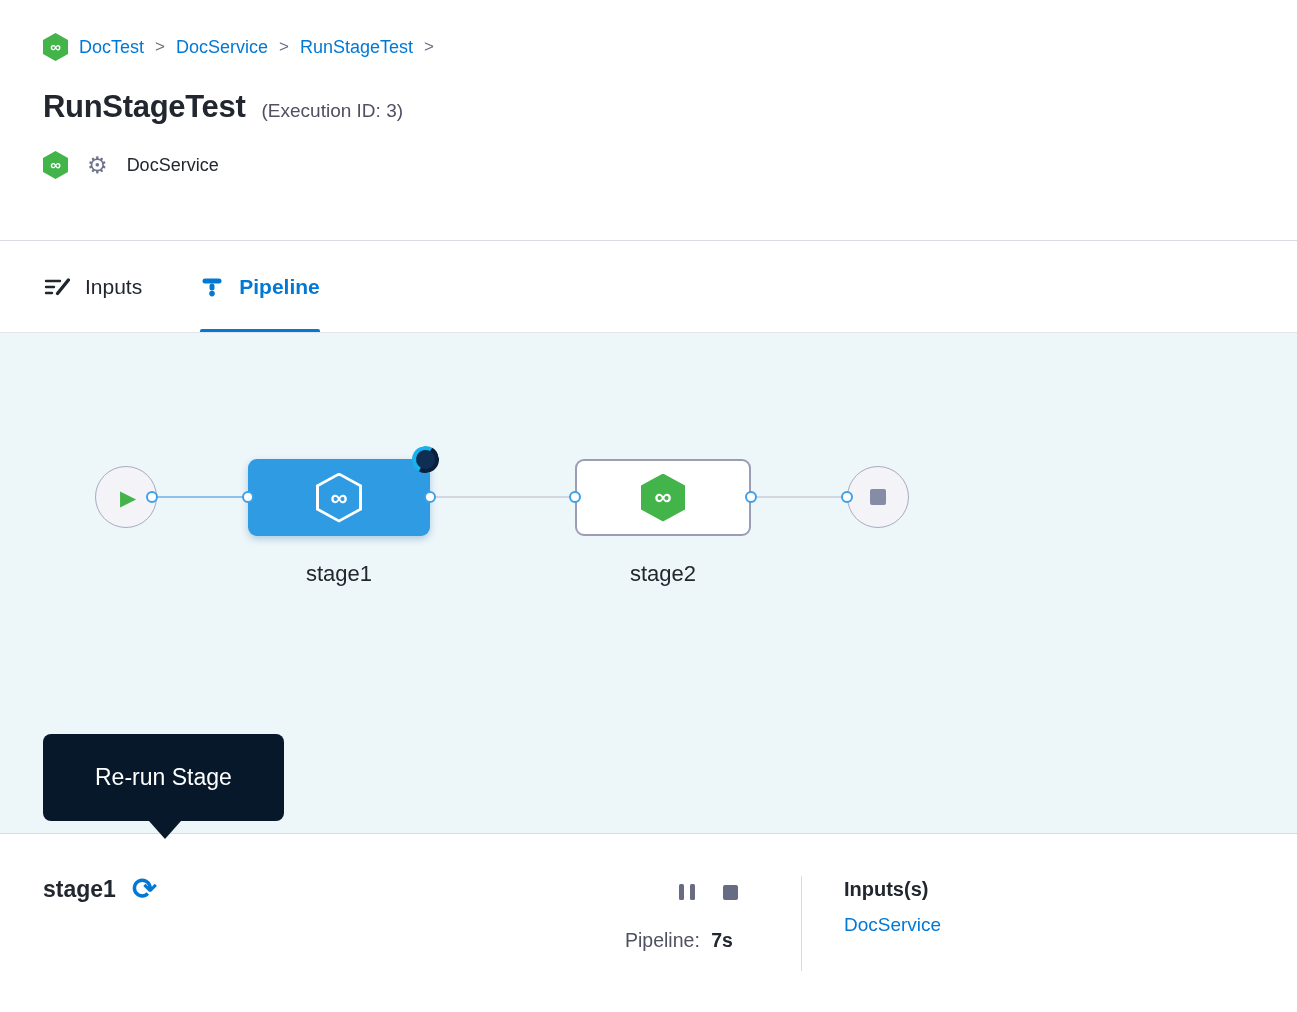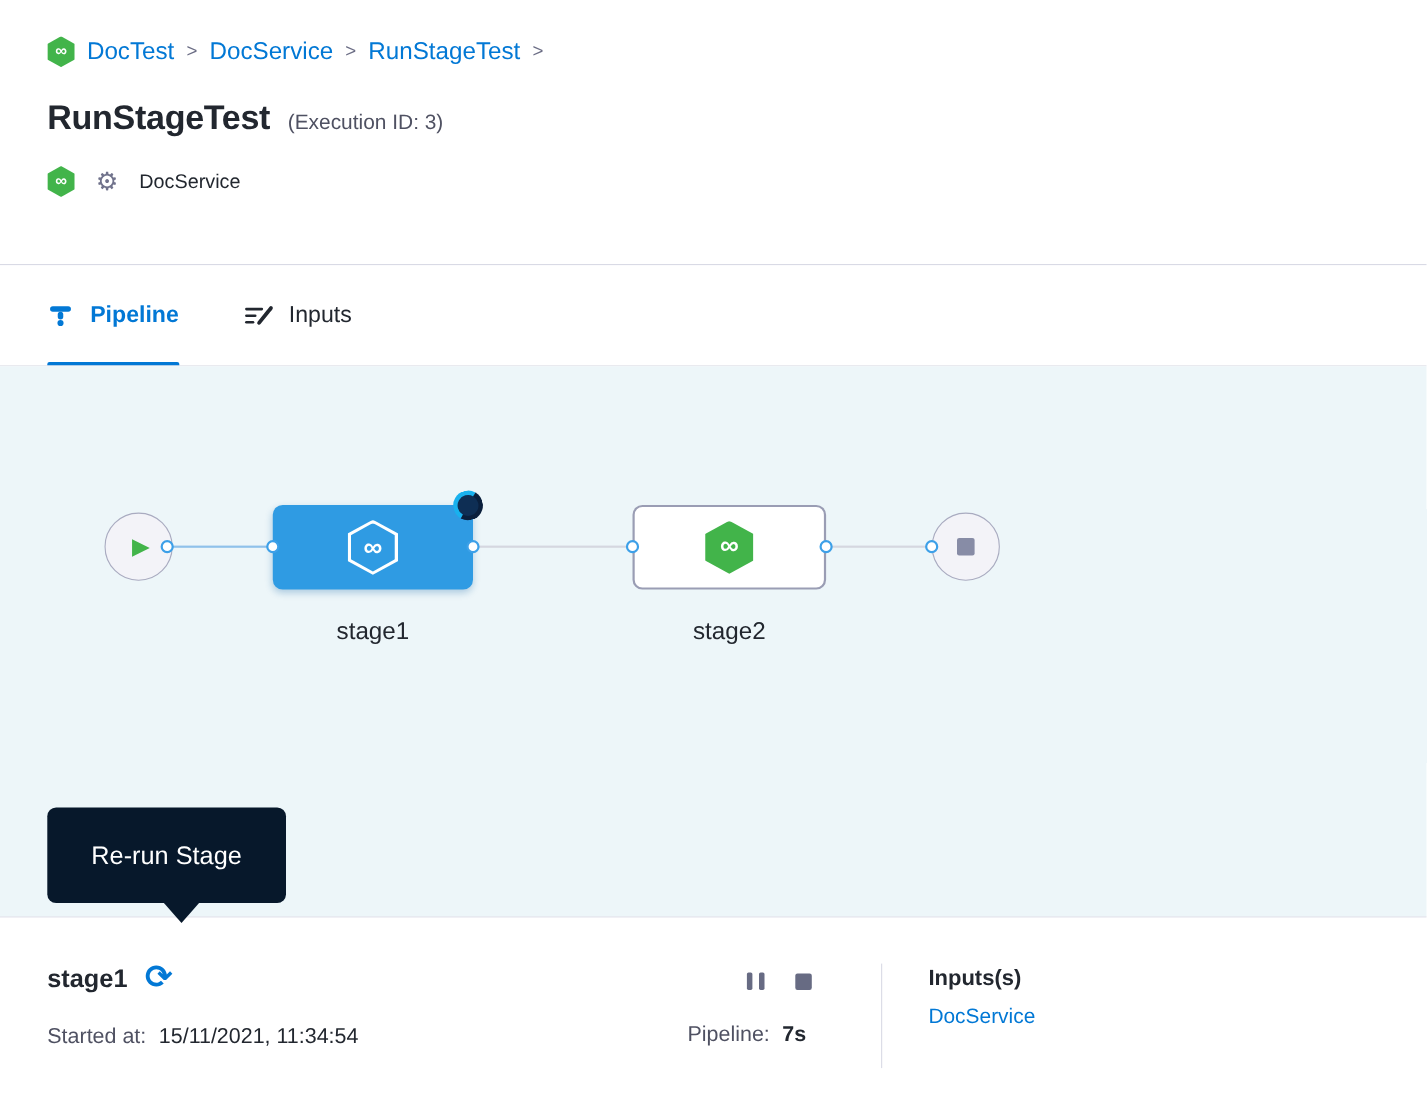--- a/index.html
+++ b/index.html
@@ -8,21 +8,21 @@
     background: #ffffff;
     font-family: "Liberation Sans", "DejaVu Sans", sans-serif;
     color: var(--text-dark, #22272f);
     overflow: hidden;
   }
   .app { width: 1297px; height: 1012px; display: flex; flex-direction: column; }
 
   
   .header { height: 240px; padding: 33px 43px 0; flex: 0 0 auto; }
   .breadcrumb { display: flex; align-items: center; gap: 11px; margin-bottom: 28px; }
-  .crumb { color: var(--accent, #0278d5); font-size: 22px; text-decoration: none; cursor: pointer; }
+  .crumb { color: var(--accent, #0278d5); font-size: 18px; text-decoration: none; cursor: pointer; }
   .sep { color: #6b6d85; font-size: 17px; }
   .title-row { display: flex; align-items: baseline; gap: 16px; margin-bottom: 26px; }
   .title-row h1 { font-size: 31px; font-weight: 700; letter-spacing: -0.3px; color: var(--text-dark, #22272f); }
   .exec-id { font-size: 19px; color: var(--text-gray, #4f5162); }
   .service-row { display: flex; align-items: center; gap: 19px; }
   .gear { font-size: 23px; color: #71738c; line-height: 1; }
   .service-name { font-size: 18px; color: var(--text-dark, #22272f); }
 
   
   .hex { display: inline-flex; align-items: center; justify-content: center;
@@ -83,21 +83,21 @@
              border: 4px solid #0a1f3c;
              border-top-color: #19b1ee; border-left-color: #19b1ee;
              transform: rotate(-15deg); z-index: 3; }
 
   .stage-label { position: absolute; top: 228px; font-size: 22px; color: var(--text-dark, #22272f);
                  text-align: center; }
   .stage-label.l1 { left: 248px; width: 182px; }
   .stage-label.l2 { left: 575px; width: 176px; }
 
   .tooltip { position: absolute; left: 43px; top: 401px; background: var(--tooltip-bg, #07182b);
-             color: #fff; font-size: 23px; padding: 30px 40px; border-radius: 8px; z-index: 5; }
+             color: #fff; font-size: 23px; padding: 30px 52px; border-radius: 8px; z-index: 5; }
   .tooltip::after { content: ""; position: absolute; left: 106px; top: 100%;
                     border-left: 16px solid transparent; border-right: 16px solid transparent;
                     border-top: 18px solid var(--tooltip-bg, #07182b); }
 
   
   .footer { flex: 1; background: #fff; border-top: 1px solid var(--border, #d9dae5);
             display: flex; padding: 40px 43px 0; }
   .f-left { width: 582px; }
   .f-row1 { display: flex; align-items: center; gap: 16px; }
   .f-stage { font-size: 23px; font-weight: 700; }
@@ -144,38 +144,38 @@
     <div class="service-row">
       <span class="hex hex-sm">
         <span class="inf">∞</span>
       </span>
       <span class="gear">⚙</span>
       <span class="service-name">DocService</span>
     </div>
   </header>
 
   <nav class="tabbar">
-    <div class="tab active">
-      <svg width="24" height="24" viewBox="0 0 24 24">
-        <rect x="2.5" y="3.5" width="19" height="5" rx="2.5" fill="#0278d5"></rect>
-        <rect x="9.5" y="8.5" width="5" height="7" rx="2.5" fill="#0278d5"></rect>
-        <circle cx="12" cy="18.6" r="2.8" fill="#0278d5"></circle>
-      </svg>
-      <span>Pipeline</span>
-    </div>
     <div class="tab">
       <svg width="27" height="24" viewBox="0 0 27 24" fill="none">
         <line x1="3" y1="6" x2="17" y2="6" stroke="#22272f" stroke-width="2.4" stroke-linecap="round"></line>
         <line x1="3" y1="12" x2="11" y2="12" stroke="#22272f" stroke-width="2.4" stroke-linecap="round"></line>
         <line x1="3" y1="18" x2="9" y2="18" stroke="#22272f" stroke-width="2.4" stroke-linecap="round"></line>
         <path d="M14.5 18.5 L23 8" stroke="#22272f" stroke-width="3.4" stroke-linecap="round"></path>
         <path d="M24 6.8 l1.4 -1.8" stroke="#22272f" stroke-width="3.4" stroke-linecap="round"></path>
       </svg>
       <span>Inputs</span>
     </div>
+    <div class="tab active">
+      <svg width="24" height="24" viewBox="0 0 24 24">
+        <rect x="2.5" y="3.5" width="19" height="5" rx="2.5" fill="#0278d5"></rect>
+        <rect x="9.5" y="8.5" width="5" height="7" rx="2.5" fill="#0278d5"></rect>
+        <circle cx="12" cy="18.6" r="2.8" fill="#0278d5"></circle>
+      </svg>
+      <span>Pipeline</span>
+    </div>
   </nav>
 
   <section class="canvas">
     <div class="line line1"></div>
     <div class="line line2"></div>
     <div class="line line3"></div>
 
     <div class="node-circle start">
       <span class="play">▶</span>
     </div>
@@ -210,24 +210,20 @@
     <div class="stage-label l2">stage2</div>
 
     <div class="tooltip">Re-run Stage</div>
   </section>
 
   <footer class="footer">
     <div class="f-left">
       <div class="f-row1">
         <span class="f-stage">stage1</span>
         <span class="rerun">⟳</span>
-      </div>
-      <div class="f-row2">
-        <span class="lab">Started at:</span>
-        <span class="val">15/11/2021, 11:34:54</span>
       </div>
     </div>
 
     <div class="f-mid">
       <div class="controls">
         <span class="pause">
             <i></i>
             <i></i>
           </span>
         <span class="stopbtn"></span>

